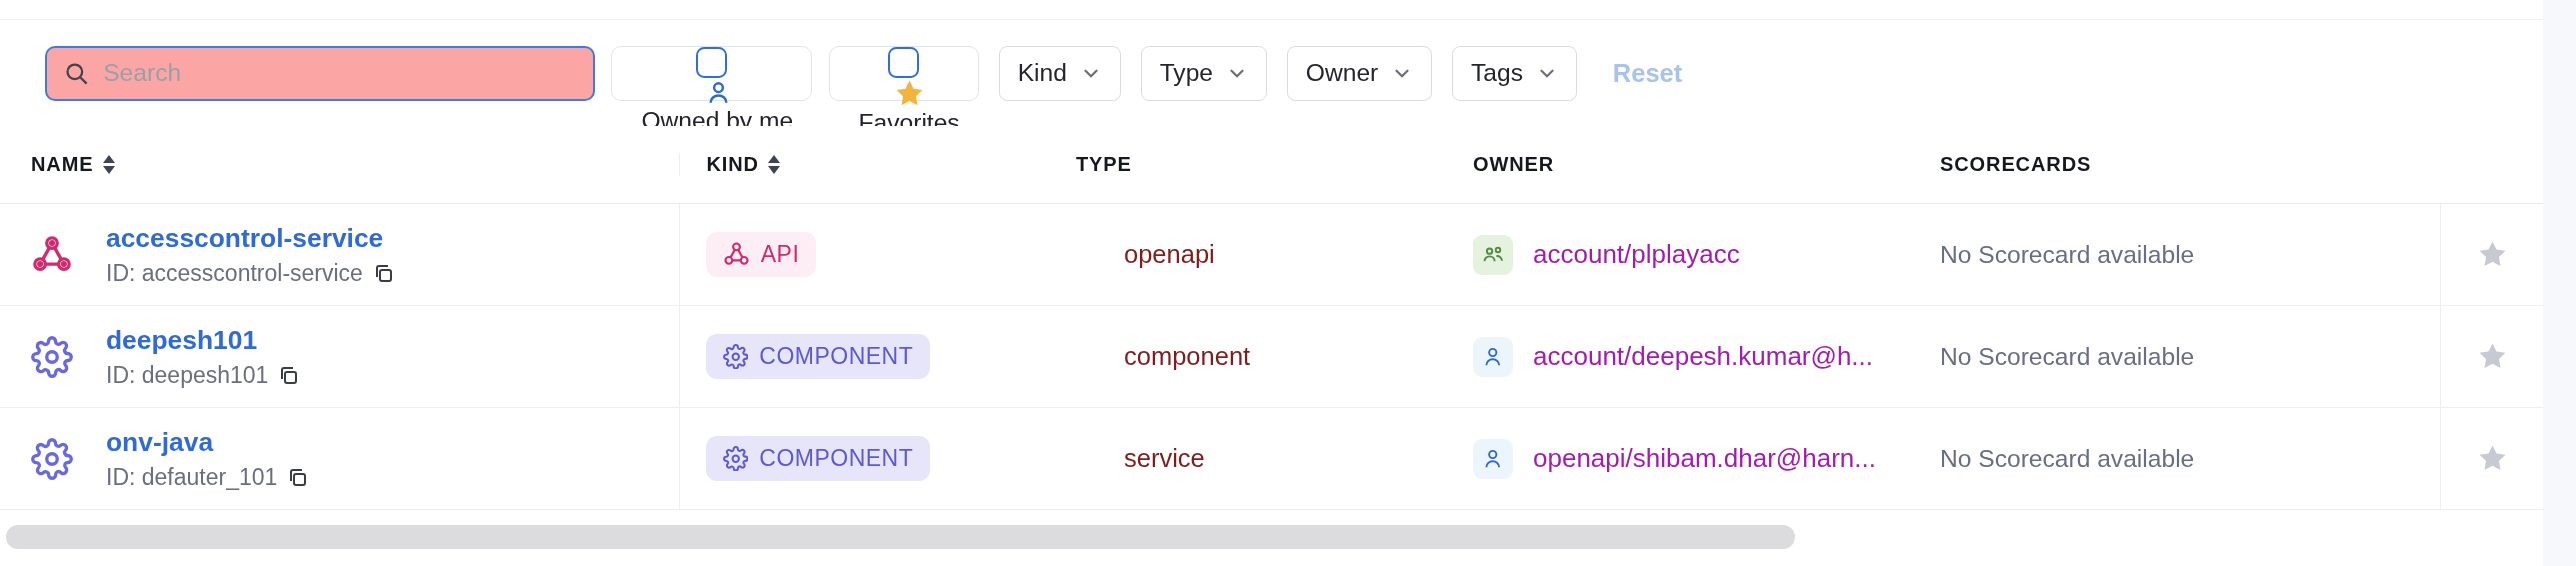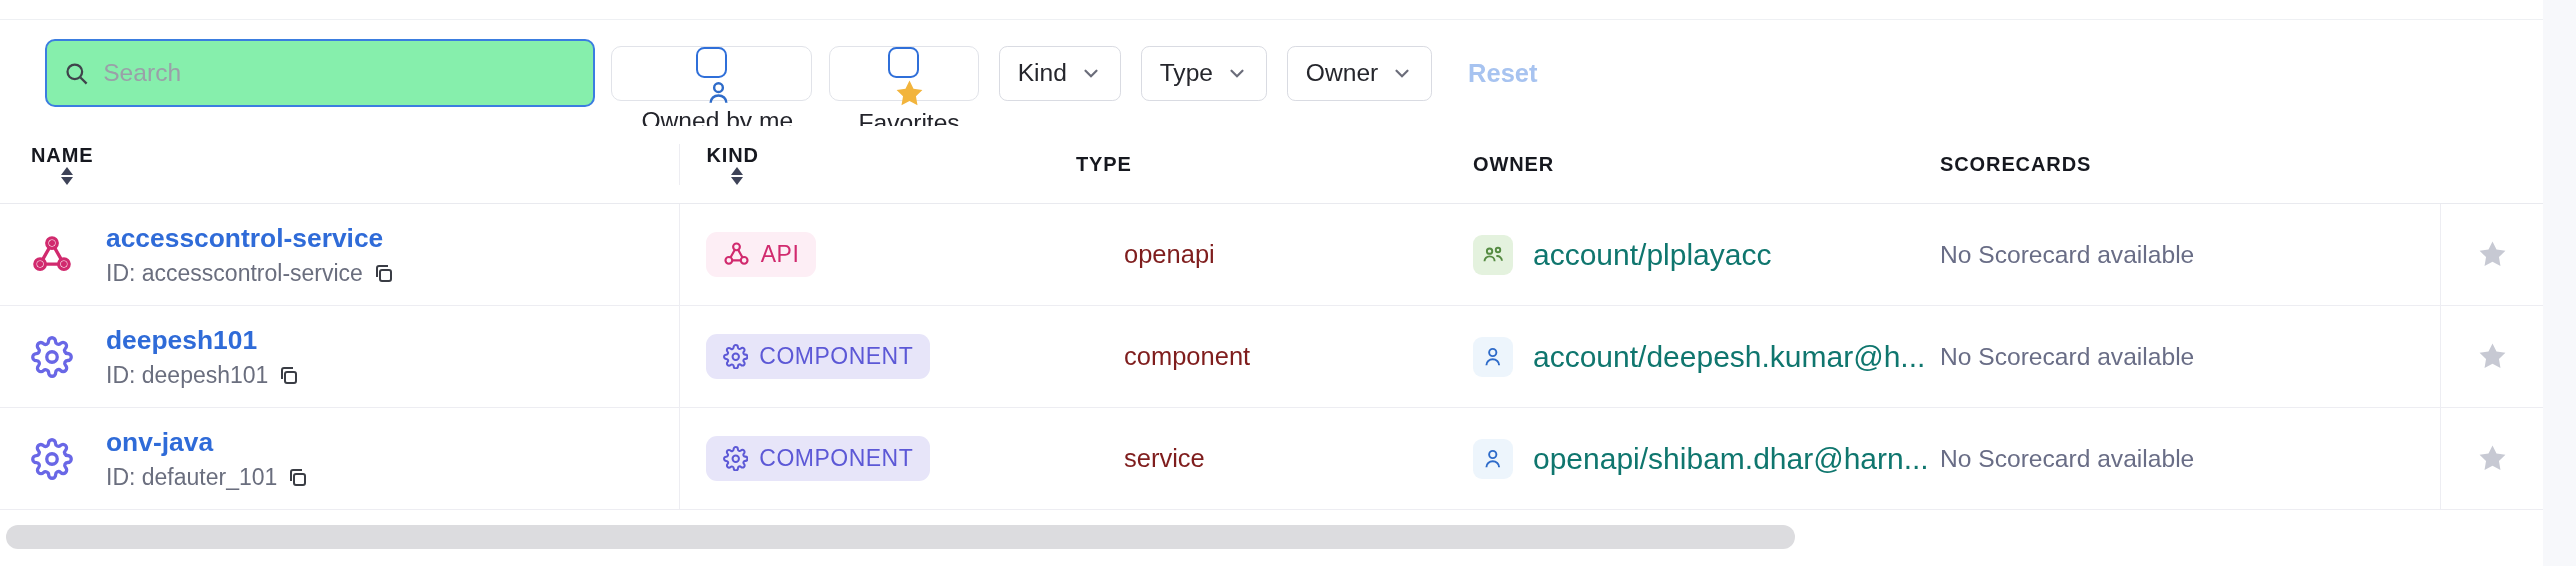--- a/index.html
+++ b/index.html
@@ -5,21 +5,21 @@
   * { margin:0; padding:0; box-sizing:border-box; }
   html,body { width:2576px; height:567px; overflow:hidden; }
   body { font-family:"Liberation Sans","DejaVu Sans",sans-serif; background:#f7f8fb; }
 
   .panel { position:absolute; left:0; top:0; width:2543px; height:567px; background:#ffffff; }
 
   .topstrip { height:20px; border-bottom:1.8px solid #eef0f3; background:#fff; }
 
   
   .filterbar { height:106px; display:flex; align-items:center; padding-left:45px; background:#fff; }
-  .searchbox { display:flex; align-items:center; width:550px; height:68px; border:2.7px solid #3b7de0; border-radius:10px; background:#86efac; padding:0 16.4px; }
+  .searchbox { display:flex; align-items:center; width:550px; height:55px; border:2.7px solid #3b7de0; border-radius:10px; background:#fca5a5; padding:0 16.4px; }
   .searchbox input { border:none; outline:none; background:transparent; font-size:24.6px; color:#2c2f36; width:100%; margin-left:12.8px; font-family:inherit; }
   .searchbox input::placeholder { color:#9aa0a8; }
 
   .chip { display:flex; align-items:center; height:55px; background:#fff; border:1.8px solid #e1e3e9; border-radius:10px; padding:0 18px; margin-left:16.4px; cursor:pointer;flex-direction:column; }
   .chip .checkbox { width:31px; height:31px; border:2.7px solid #2f6fd9; border-radius:8.2px; background:#fff; flex:0 0 auto; }
   .chip .chip-icon { margin-left:12.8px; display:flex; align-items:center; }
   .chip .chip-label { margin-left:11px; font-size:24.6px; color:#23242b; }
   .chip .count-badge { margin-left:14.6px; background:#f2f2f7; border-radius:14.6px; min-width:47px; height:40px; display:flex; align-items:center; justify-content:center; font-size:30px; color:#3e4049; padding:0 12.8px; }
 
   .dropdown { display:flex; align-items:center; height:55px; border:1.8px solid #d9dbe2; border-radius:8.2px; background:#fff; padding:0 18px; margin-left:20px; cursor:pointer; }
@@ -31,21 +31,21 @@
   
   .table { position:relative; }
   .col-name { width:680px; flex:0 0 680px; border-right:1.8px solid #ededf2; padding-left:31px; }
   .col-kind { width:396px; flex:0 0 396px; padding-left:26.4px; }
   .col-type { width:397px; flex:0 0 397px; }
   .col-owner { width:467px; flex:0 0 467px; }
   .col-score { width:500px; flex:0 0 500px;text-align:right; }
   .col-star { width:104px; flex:0 0 104px; border-left:1.8px solid #ededf2; display:flex; align-items:center; justify-content:center; }
 
   .thead { display:flex; align-items:center; height:78px; border-bottom:1.8px solid #e9eaef; background:#fff; }
-  .th { display:flex; align-items:center; font-size:20px; font-weight:bold; letter-spacing:0.9px; color:#16181f;flex-direction:column; }
+  .th { display:flex; align-items:center; font-size:20px; font-weight:bold; letter-spacing:0.9px; color:#16181f; }
   .sort-icon { margin-left:9px; display:flex; flex-direction:column; gap:2.7px; align-items:center; }
   .sort-icon .tri-up { width:0; height:0; border-left:6.4px solid transparent; border-right:6.4px solid transparent; border-bottom:8.2px solid #3e4358; }
   .sort-icon .tri-down { width:0; height:0; border-left:6.4px solid transparent; border-right:6.4px solid transparent; border-top:8.2px solid #3e4358; }
 
   .trow { display:flex; align-items:stretch; height:102px; border-bottom:1.8px solid #ededf2; background:#fff; }
   .cell { display:flex; align-items:center; }
 
   .name-cell { display:flex; align-items:center; gap:33px; }
   .name-text .ename { font-size:26.4px; font-weight:bold; color:#2f6bd8; cursor:pointer; line-height:1.25; }
   .name-text .eid { display:flex; align-items:center; gap:9px; font-size:23px; color:#6a6e7e; margin-top:5.5px; }
@@ -54,21 +54,21 @@
   .kind-badge { display:flex; align-items:center; gap:11px; border-radius:11px; padding:9px 16.4px; font-size:23px; letter-spacing:0.5px; }
   .kind-badge.api { background:#fdeef5; color:#d12a6e; }
   .kind-badge.component { background:#e7e5f9; color:#5c58d6; }
 
   .type-text { font-size:25.5px; color:#7f1d1d;margin-left:48px; }
 
   .owner-cell { display:flex; align-items:center; gap:20px; }
   .owner-avatar { width:40px; height:40px; border-radius:9px; display:flex; align-items:center; justify-content:center; }
   .owner-avatar.group { background:#e4f2de; }
   .owner-avatar.user { background:#edf5fc; }
-  .owner-text { font-size:30px; color:#0f766e; }
+  .owner-text { font-size:26px; color:#a21caf; }
 
   .score-text { font-size:24.6px; color:#696d86; }
 
   .star-btn { background:none; border:none; cursor:pointer; display:flex; }
 
   
   .scroll-zone { position:absolute; left:0; top:512px; width:2543px; height:55px; background:#fff; }
   .scroll-thumb { position:absolute; left:6.4px; top:12.8px; width:1789px; height:24px; border-radius:12px; background:#dcdcdf; cursor:grab; }
 </style>
 </head>
@@ -132,20 +132,28 @@
 
     <div class="dropdown">
       <span class="dd-label">Owner</span>
       <span class="chev">
         <svg width="22" height="22" viewBox="0 0 24 24" fill="none" stroke="#6b6d7a" stroke-width="2.4" stroke-linecap="round">
             <polyline points="6,9.5 12,15.5 18,9.5"></polyline>
           </svg>
       </span>
     </div>
 
+    <div class="dropdown">
+      <span class="dd-label">Tags</span>
+      <span class="chev">
+        <svg width="22" height="22" viewBox="0 0 24 24" fill="none" stroke="#6b6d7a" stroke-width="2.4" stroke-linecap="round">
+            <polyline points="6,9.5 12,15.5 18,9.5"></polyline>
+          </svg>
+      </span>
+    </div>
 
     <button class="reset-btn">Reset</button>
   </div>
 
   <div class="table">
 
     <div class="thead">
       <div class="col-name cell">
         <span class="th">
           <span>NAME</span>

